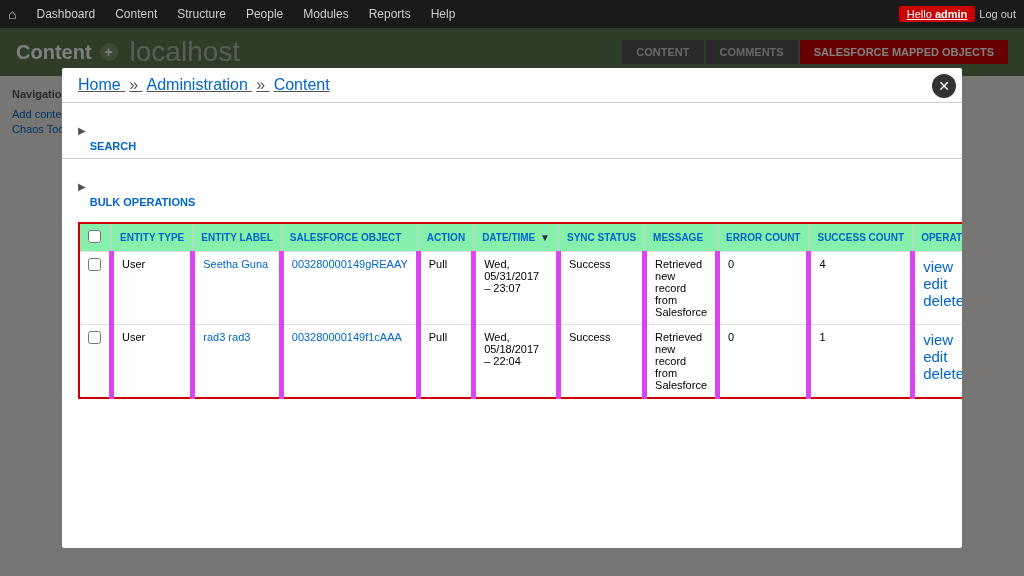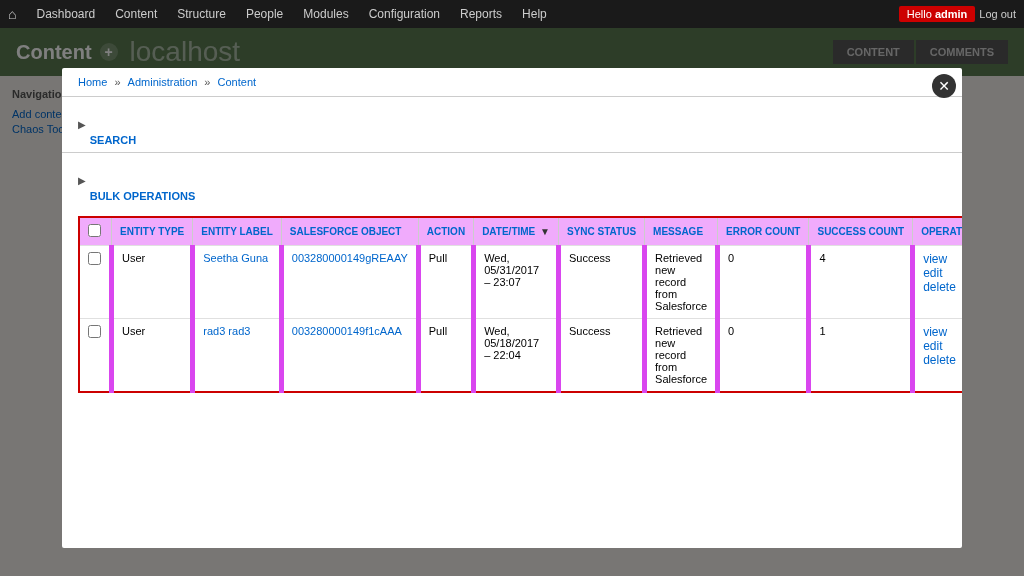--- a/index.html
+++ b/index.html
@@ -31,21 +31,21 @@
       align-items: center;
       gap: 4px;
     }
     .hello-badge {
       background: #cc0000;
       color: white;
       padding: 2px 8px;
       border-radius: 2px;
       font-size: 11px;
     }
-    .hello-badge span { color: white; }
+    .hello-badge span { color: white; text-decoration: underline; }
     .logout-btn { color: #ccc; font-size: 11px; cursor: pointer; }
 
     
     .content-header {
       background: #5a7a50;
       height: 48px;
       display: flex;
       align-items: center;
       padding: 0 16px;
       position: relative;
@@ -129,22 +129,23 @@
       align-items: center;
       justify-content: center;
       cursor: pointer;
       font-size: 14px;
       z-index: 10;
     }
 
     
     .breadcrumb {
       padding: 8px 16px;
-      font-size: 11px;
+      font-size: 16px;
       color: #555;
+      text-decoration: underline;
     }
     .breadcrumb a { color: #0066cc; text-decoration: none; }
     .breadcrumb .sep { margin: 0 4px; }
 
     
     .section-bar {
       border-top: 1px solid #ccc;
       padding: 6px 16px;
       display: flex;
       align-items: center;
@@ -164,21 +165,21 @@
     .table-wrapper {
       padding: 8px 16px;
       overflow-x: auto;
     }
     table {
       width: 100%;
       border-collapse: collapse;
       border: 2px solid #cc0000;
     }
     thead tr {
-      background: #f0abfc;
+      background: #86efac;
     }
     thead th {
       padding: 6px 8px;
       text-align: left;
       font-size: 10px;
       font-weight: bold;
       color: #0066cc;
       text-transform: uppercase;
       border-right: 1px solid #ccc;
       white-space: nowrap;
@@ -187,21 +188,21 @@
     tbody tr {
       border-top: 1px solid #e0e0e0;
     }
     tbody td {
       padding: 6px 8px;
       font-size: 11px;
       vertical-align: top;
       border-right: 5px solid #d946ef;
     }
     .link { color: #0066cc; text-decoration: none; cursor: pointer; }
-    .op-link { color: #0066cc; font-size: 12px; cursor: pointer; display: block; }
+    .op-link { color: #0066cc; font-size: 15px; cursor: pointer; display: block; }
 
     .sort-icon { color: #333; margin-left: 2px; }
 
     .page-wrapper {
       position: relative;
       width: 1024px;
       height: 576px;
       overflow: hidden;
     }
 
@@ -236,40 +237,40 @@
 
 <div class="page-wrapper">
 
   <div class="top-nav">
     <span class="home-icon">⌂</span>
     <span class="nav-item">Dashboard</span>
     <span class="nav-item">Content</span>
     <span class="nav-item">Structure</span>
     <span class="nav-item">People</span>
     <span class="nav-item">Modules</span>
-    <span class="nav-item">Configuration</span>
     <span class="nav-item">Reports</span>
     <span class="nav-item">Help</span>
     <div class="nav-right">
       <span class="hello-badge">
         <span>Hello </span><span style="font-weight:bold;">admin</span>
       </span>
       <span class="logout-btn">Log out</span>
     </div>
   </div>
 
   <div class="content-header">
     <div class="content-title">
       <span>Content</span>
       <span class="plus-icon">+</span>
     </div>
     <span class="localhost-text">localhost</span>
     <div class="tab-buttons">
       <button class="tab-btn inactive">CONTENT</button>
       <button class="tab-btn inactive">COMMENTS</button>
+      <button class="tab-btn active">SALESFORCE MAPPED OBJECTS</button>
     </div>
   </div>
 
   <div class="bg-page">
     <div class="bg-nav">
       <div class="nav-section">Navigation</div>
       <a class="link">Add content</a>
       <a class="link">Chaos Tools AjAX Demo</a>
     </div>
     <div class="bg-main-content">

